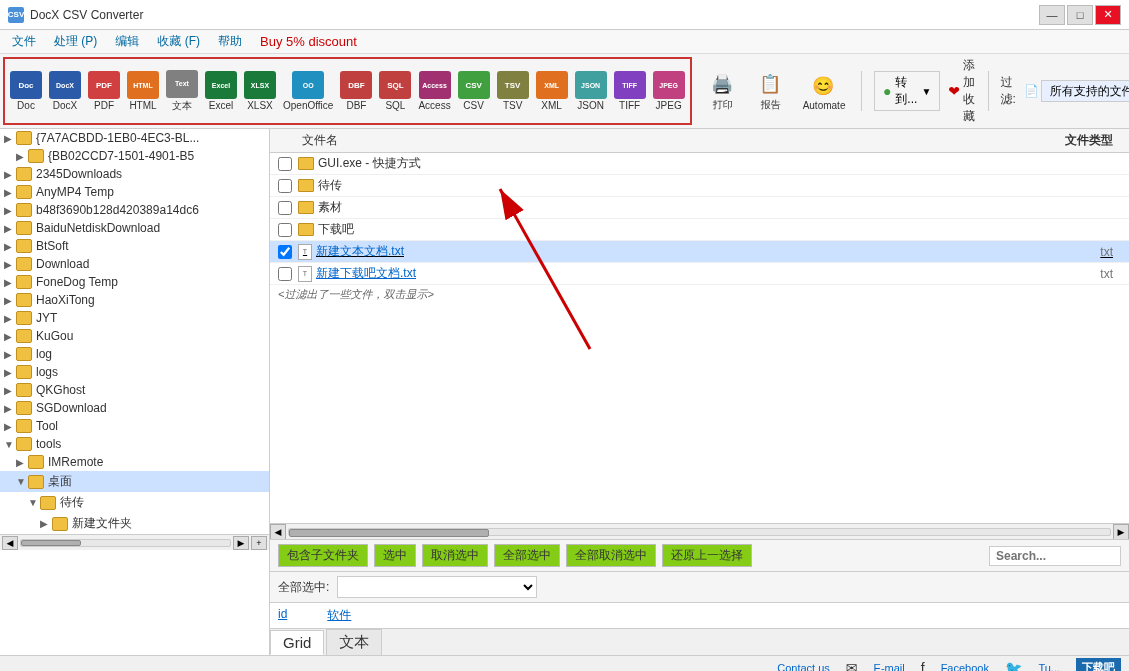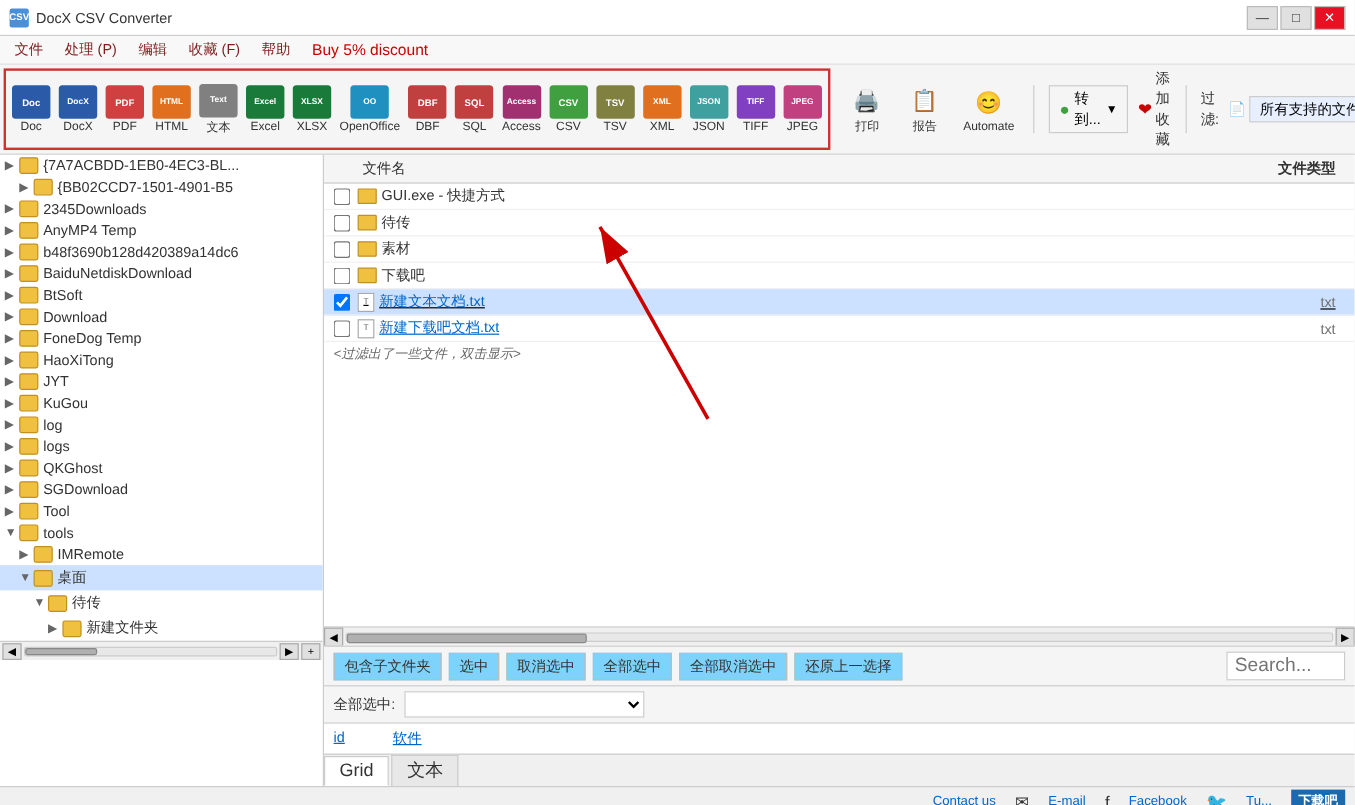--- a/index.html
+++ b/index.html
@@ -24,21 +24,21 @@
     
     .menu-bar {
       background: #f8f8f8;
       height: 24px;
       display: flex;
       align-items: center;
       padding: 0 4px;
       border-bottom: 1px solid #ddd;
       gap: 2px;
     }
-    .menu-item { padding: 2px 8px; font-size: 12px; cursor: pointer; color: #7f1d1d; }
+    .menu-item { padding: 2px 8px; font-size: 12px; cursor: pointer; color: #0369a1; }
     .menu-discount { color: #cc0000; font-size: 13px; padding: 2px 8px; }
     .format-btn {
       display: flex;
       flex-direction: column;
       align-items: center;
       cursor: pointer;
       padding: 2px 3px;
       min-width: 34px;
     }
     .format-icon {
@@ -163,33 +163,34 @@
     .bottom-toolbar {
       background: #f5f5f5;
       border-top: 1px solid #ccc;
       padding: 4px 8px;
       display: flex;
       align-items: center;
       gap: 6px;
     }
     .bottom-btn {
       padding: 2px 8px;
-      background: #7dd3fc;
+      background: #84cc16;
       border: 1px solid #bbb;
       cursor: pointer;
       font-size: 12px;
       color: #333;
     }
     .search-box {
       margin-left: auto;
       border: 1px solid #ccc;
       padding: 2px 6px;
-      font-size: 16px;
-      width: 99px;
+      font-size: 12px;
+      width: 132px;
       color: #999;
+      font-weight: bold;
     }
 
     
     .encoding-row {
       display: flex;
       align-items: center;
       padding: 4px 8px;
       background: #f5f5f5;
       border-top: 1px solid #ccc;
     }

